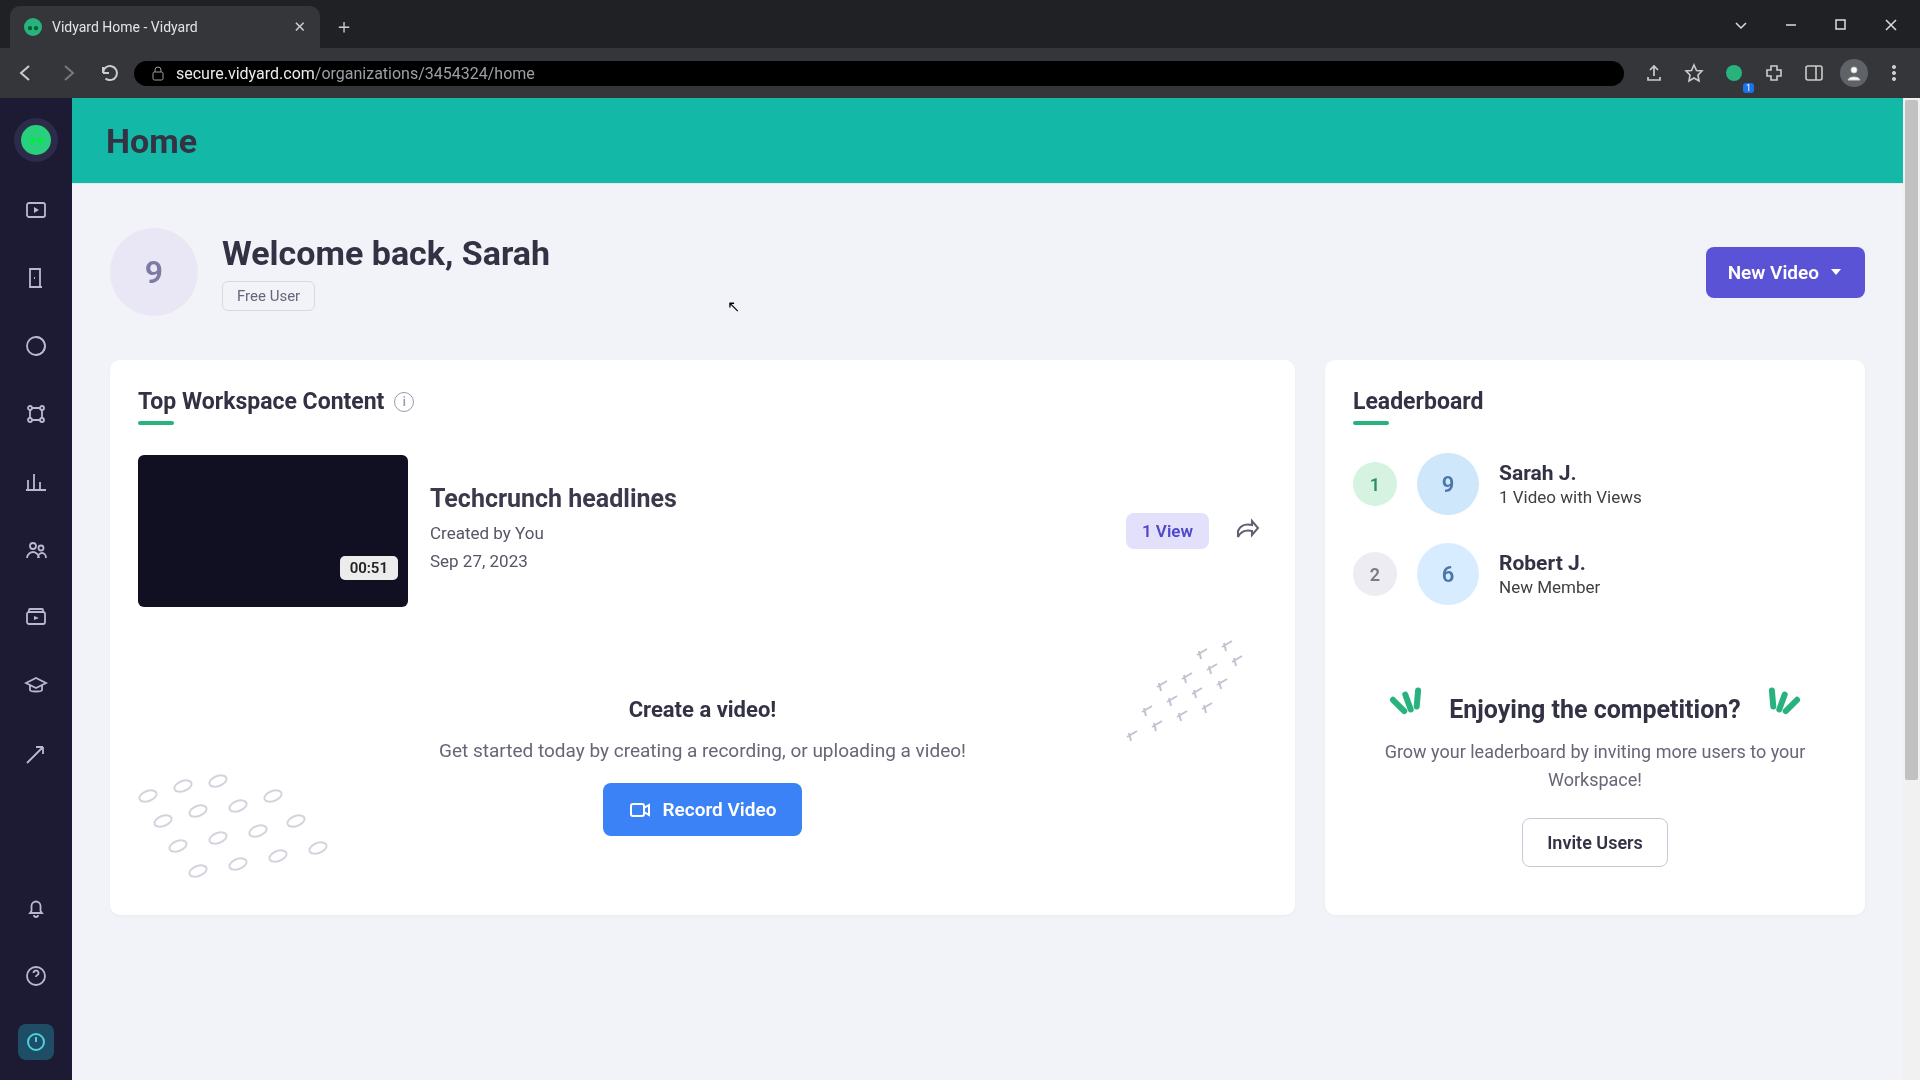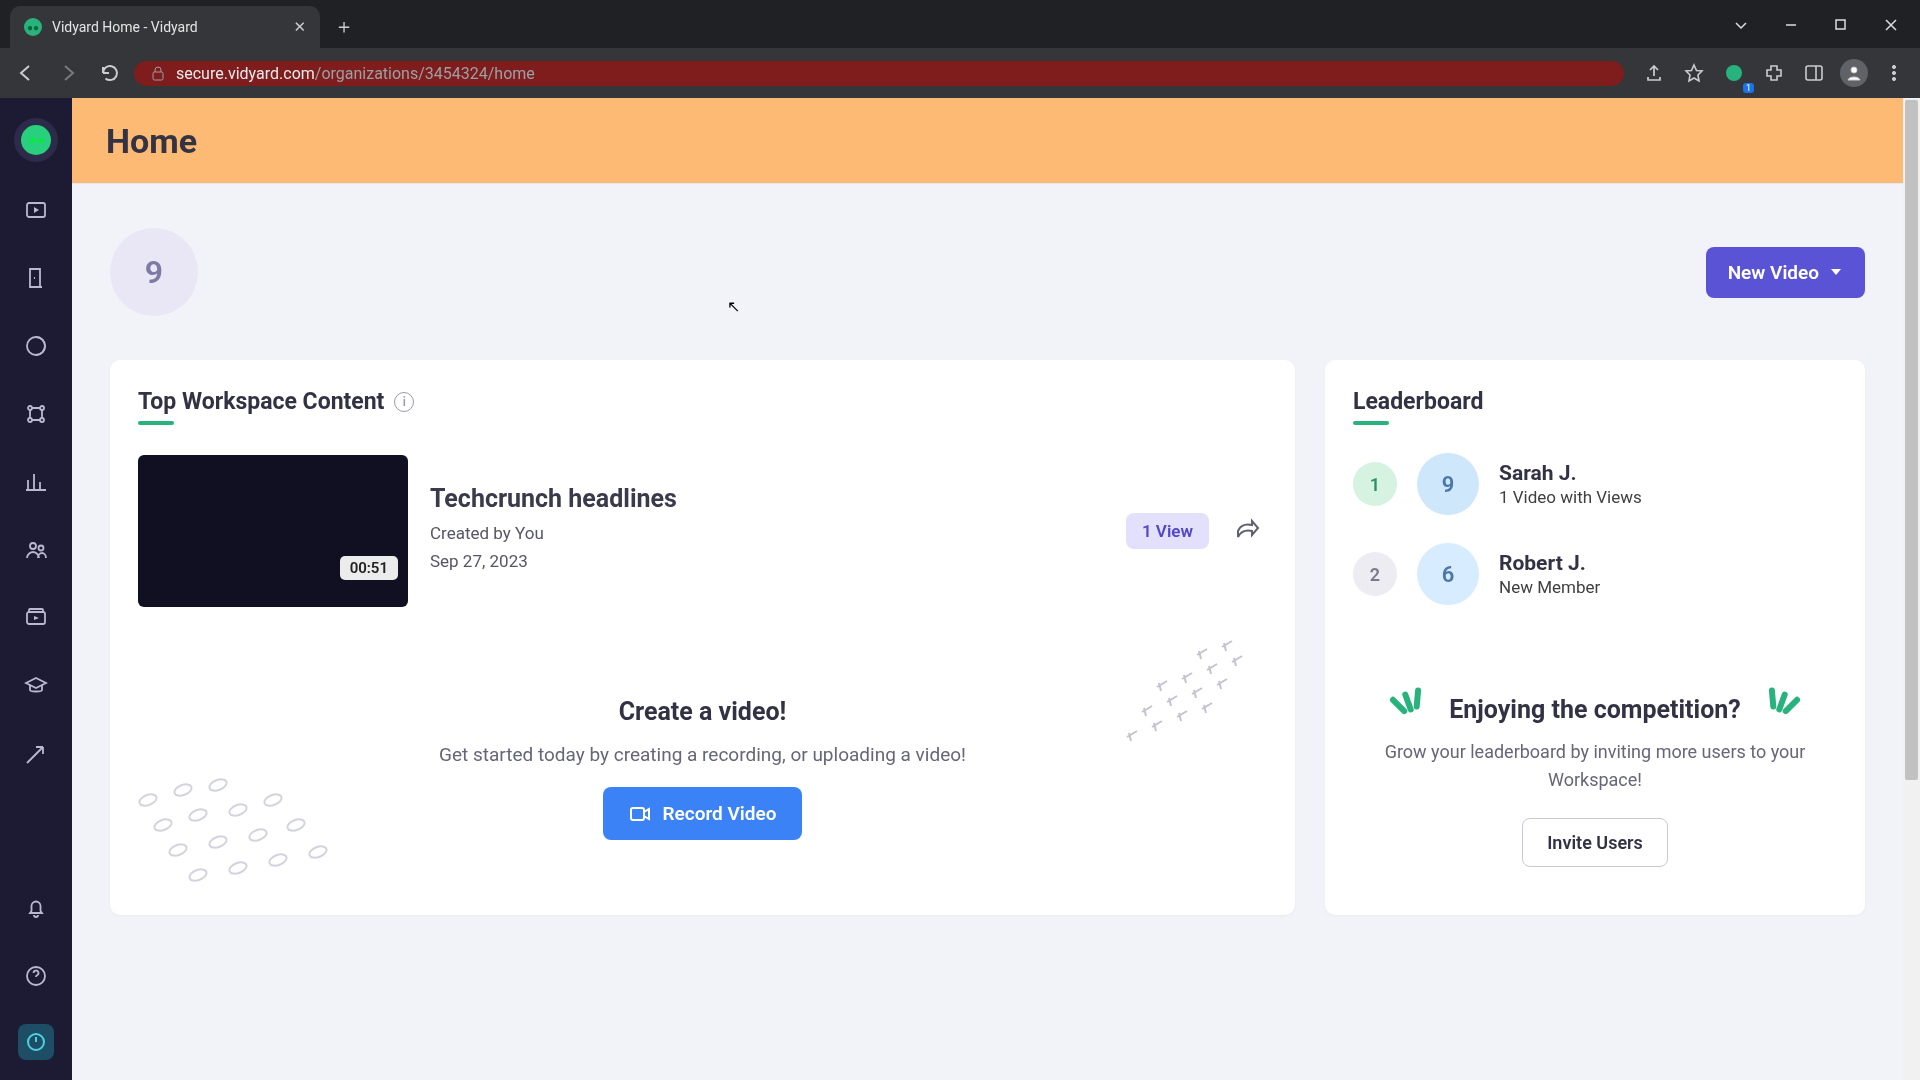--- a/index.html
+++ b/index.html
@@ -12,21 +12,21 @@
   .tab-title { color:#e4e4e4; font-size:14px; flex:1; white-space:nowrap; overflow:hidden; }
   .tab-close { color:#ccc; font-size:15px; cursor:pointer; }
   .new-tab { color:#ccc; font-size:20px; margin:0 14px 8px; cursor:pointer; }
   .win-controls { margin-left:auto; display:flex; gap:4px; padding-right:6px; padding-bottom:6px;}
   .win-btn { width:46px; height:34px; display:flex; align-items:center; justify-content:center; color:#ddd; font-size:13px; cursor:pointer;}
   .win-btn svg { stroke:#ddd; }
 
   .toolbar { height:50px; background:#35363a; display:flex; align-items:center; padding:0 8px; gap:6px; }
   .tool-icon { width:36px; height:36px; display:flex; align-items:center; justify-content:center; color:#ccc; cursor:pointer; border-radius:50%; }
   .tool-icon svg { stroke:#ccc; fill:none; }
-  .addr { flex:1; height:25px; background:#7f1d1d; border-radius:20px; display:flex; align-items:center; padding:0 16px; gap:10px; }
+  .addr { flex:1; height:25px; background:#000000; border-radius:20px; display:flex; align-items:center; padding:0 16px; gap:10px; }
   .addr svg { stroke:#9aa0a6; fill:none; }
   .url { color:#9aa0a6; font-size:16px; }
   .url .host { color:#e8eaed; }
   .right-icons { display:flex; align-items:center; gap:4px; padding-left:6px;}
   .ext-badge { position:relative; }
   .ext-badge::after { content:"1"; position:absolute; bottom:-2px; right:-2px; background:#1a73e8; color:#fff; font-size:9px; padding:0 3px; border-radius:3px;}
   .profile-circle { width:28px; height:28px; border-radius:50%; background:#5f6368; display:flex; align-items:center; justify-content:center;}
   .profile-circle svg{ fill:#fff; }
 
   
@@ -38,21 +38,21 @@
   .sb-logo { width:44px; height:44px; border-radius:50%; background:#2d2b4a; display:flex; align-items:center; justify-content:center;}
   .sb-logo-inner{ width:30px; height:30px; border-radius:50%; background:#28d07e; display:flex; align-items:center; justify-content:center; gap:3px;}
   .sb-logo-inner span{ width:5px; height:5px; border-radius:50%; background:#0e3;}
   .sb-item { width:40px; height:40px; display:flex; align-items:center; justify-content:center; cursor:pointer; border-radius:8px;}
   .sb-item svg { stroke:#b9b8d0; fill:none; stroke-width:1.8; }
   .sb-bottom { margin-top:auto; margin-bottom:20px; display:flex; flex-direction:column; gap:28px; align-items:center;}
   .sb-power { width:36px; height:36px; border-radius:8px; background:#1e4d66; display:flex; align-items:center; justify-content:center;}
   .sb-power svg{ stroke:#4dd0e1; fill:none; stroke-width:2;}
 
   .content { flex:1; background:#f2f3f8; overflow:hidden; margin-right:17px;}
-  .page-header { height:86px; background:#fdba74; border-bottom:1px solid #e6e6ef; display:flex; align-items:center; padding:0 34px;}
+  .page-header { height:86px; background:#14b8a6; border-bottom:1px solid #e6e6ef; display:flex; align-items:center; padding:0 34px;}
   .page-header h1 { font-size:34px; font-weight:700; color:#333344;}
 
   .body { padding:44px 38px 0;}
   .welcome-row { display:flex; align-items:center; gap:24px; margin-bottom:44px;}
   .avatar-big { width:88px; height:88px; border-radius:50%; background:#e9e7f5; display:flex; align-items:center; justify-content:center; font-size:32px; font-weight:600; color:#7d7aa3;}
   .welcome-text h2 { font-size:34px; font-weight:700; color:#323244; margin-bottom:8px;}
   .badge-free { display:inline-block; padding:5px 14px; border:1px solid #d8d8e2; border-radius:6px; font-size:15px; color:#666678;}
   .new-video-btn { margin-left:auto; background:#5b53d6; color:#fff; border:none; padding:14px 22px; font-size:19px; font-weight:600; border-radius:8px; display:flex; align-items:center; gap:10px; cursor:pointer;}
   .new-video-btn svg{ fill:#fff; }
 
@@ -68,21 +68,21 @@
   .thumb { width:270px; height:152px; background:#101022; border-radius:6px; position:relative; cursor:pointer;}
   .duration { position:absolute; right:10px; bottom:27px; background:rgba(255,255,255,.92); color:#222; font-size:15px; font-weight:600; padding:3px 10px; border-radius:5px;}
   .video-meta h3 { font-size:25px; font-weight:700; color:#3a3a4c; margin-bottom:10px;}
   .meta-line { font-size:17px; color:#555566; margin-bottom:8px;}
   .video-actions { margin-left:auto; display:flex; align-items:center; gap:18px;}
   .views-pill { background:#e3e0fb; color:#5048c8; font-weight:600; font-size:17px; padding:8px 16px; border-radius:8px;}
   .share-ico { width:40px; height:40px; display:flex; align-items:center; justify-content:center; cursor:pointer;}
   .share-ico svg{ stroke:#606072; fill:none; stroke-width:2;}
 
   .create-block { position:relative; margin-top:70px; text-align:center; padding:20px 180px 40px;}
-  .create-block h3 { font-size:25px; font-weight:700; color:#323244; margin-bottom:14px;}
+  .create-block h3 { font-size:22px; font-weight:700; color:#323244; margin-bottom:14px;}
   .create-block p { font-size:19px; color:#666678; line-height:1.55; margin-bottom:18px;}
   .record-btn { background:#3b82f6; color:#fff; border:none; padding:15px 26px; font-size:19px; font-weight:600; border-radius:8px; display:inline-flex; align-items:center; gap:12px; cursor:pointer;}
   .record-btn svg{ stroke:#fff; fill:none; stroke-width:2;}
   .deco-left { position:absolute; left:-10px; bottom:-30px; opacity:.8;}
   .deco-right{ position:absolute; right:-10px; top:-40px; opacity:.85;}
 
   .lb-row { display:flex; align-items:center; gap:20px; margin-top:28px;}
   .rank { width:44px; height:44px; border-radius:50%; background:#d6f2e0; color:#2a9160; font-weight:600; font-size:18px; display:flex; align-items:center; justify-content:center;}
   .rank.r2{ background:#ececf2; color:#7a7a8c;}
   .lb-avatar { width:62px; height:62px; border-radius:50%; background:#cfe7fb; color:#4a77a8; font-size:22px; font-weight:600; display:flex; align-items:center; justify-content:center;}
@@ -298,20 +298,24 @@
   <div class="content">
     <div class="cursor">↖</div>
 
     <div class="page-header">
       <h1>Home</h1>
     </div>
 
     <div class="body">
       <div class="welcome-row">
         <div class="avatar-big">9</div>
+        <div class="welcome-text">
+          <h2>Welcome back, Sarah</h2>
+          <span class="badge-free">Free User</span>
+        </div>
         <button class="new-video-btn">
           <span>New Video</span>
           <svg width="14" height="14">
               <path d="M2 4l5 6 5-6z"></path>
             </svg>
         </button>
       </div>
 
       <div class="cols">
 

